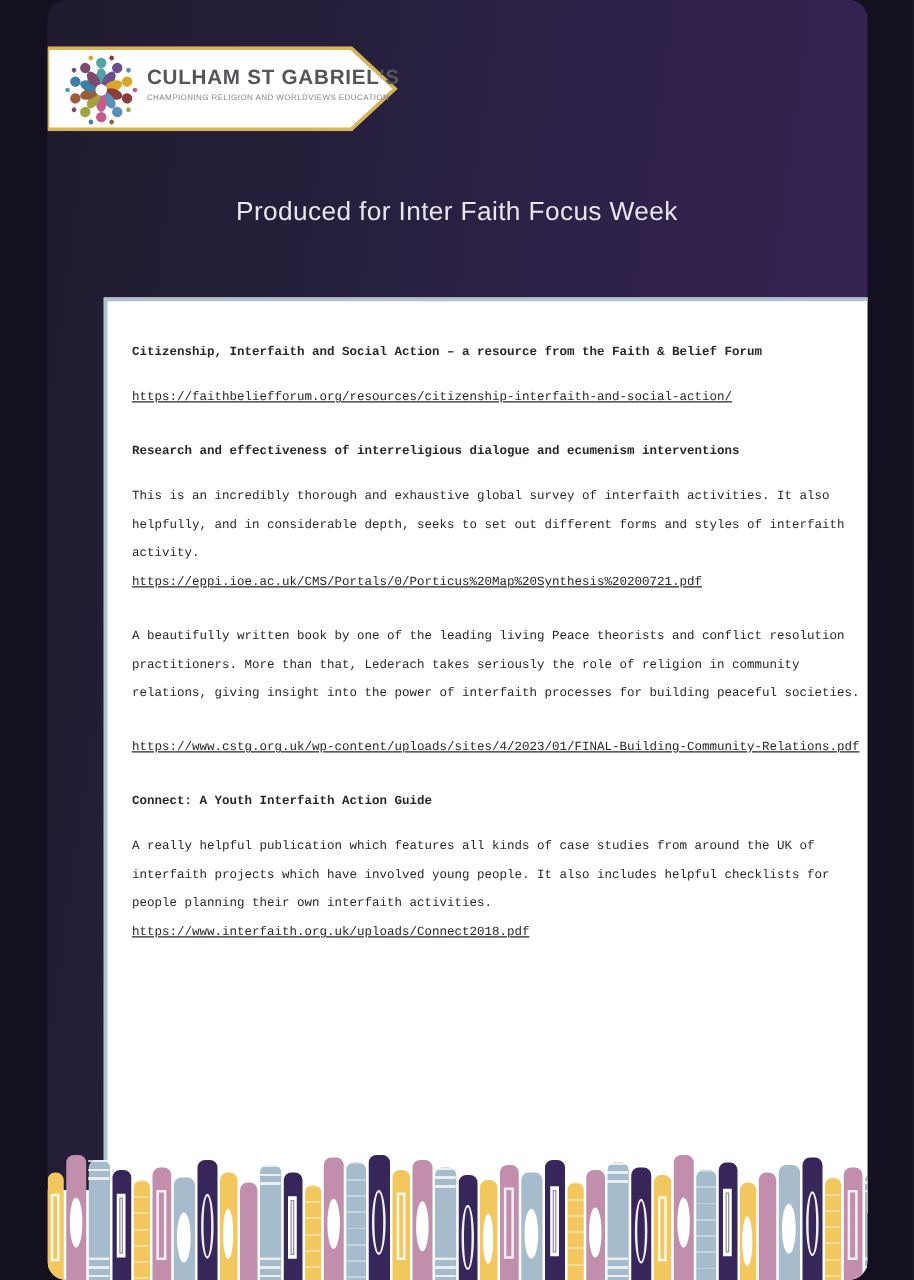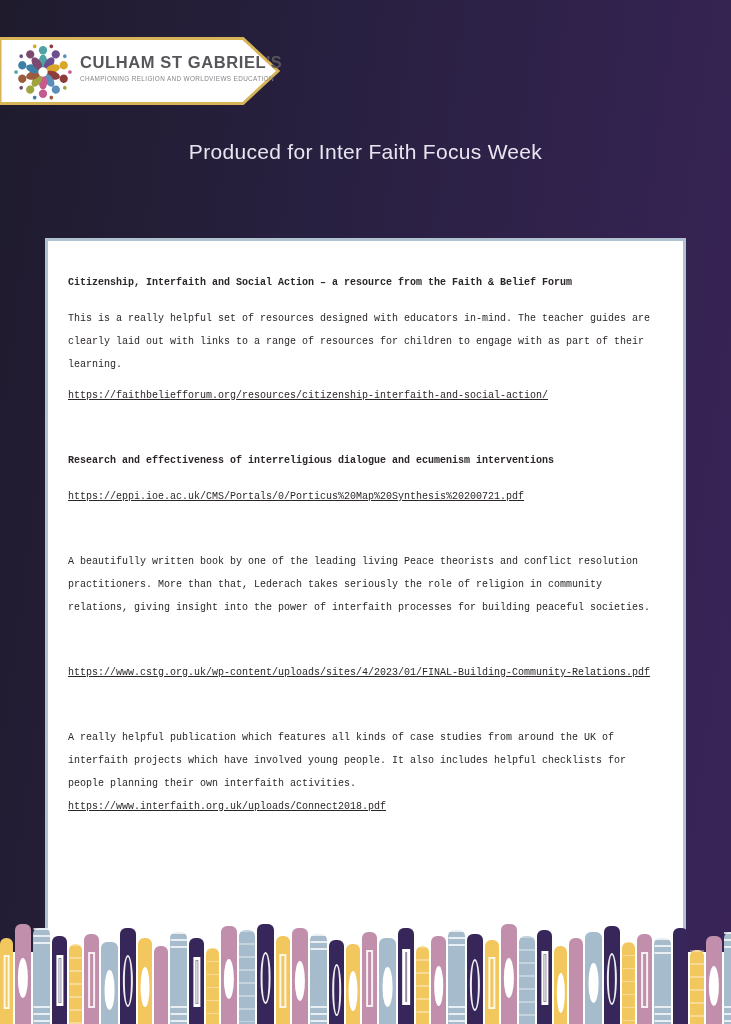--- a/index.html
+++ b/index.html
@@ -1,48 +1,49 @@
 <!DOCTYPE html>
 <html><head>
 <meta charset="utf-8">
 <style>
   * { margin:0; padding:0; box-sizing:border-box; }
   html,body { background:#14101f; }
   .page {
-    position:relative; width:731px; height:1024px; margin:0 auto;
+    position:relative; width:656px; height:1024px; margin:0 auto;
     overflow:hidden;
     background:linear-gradient(98deg,#1f1b2d 0%,#282040 40%,#3a2459 100%);
     font-family:"Liberation Sans",sans-serif;
+    border-radius:15px;
   }
 
   
   .banner { position:absolute; left:0; top:37px; width:285px; height:68px; }
   .banner svg { display:block; }
   .logo-mark { position:absolute; left:14px; top:6px; width:58px; height:58px; }
   .logo-text { position:absolute; left:80px; top:16px; width:190px; }
   .logo-name { font-size:16.5px; font-weight:700; color:#56565a; letter-spacing:.6px; white-space:nowrap; }
   .logo-tagline { font-size:6.4px; color:#86868c; letter-spacing:.35px; margin-top:3px; white-space:nowrap; }
 
   
   .headline { position:absolute; left:0; top:124px; width:100%; text-align:center; }
   .title {
     color:#ffffff; font-size:41px; font-weight:700; letter-spacing:.5px;
     text-shadow:0 2px 6px rgba(0,0,0,.35);
   }
-  .subtitle { color:#e9e5f0; font-size:21px; font-weight:400; margin-top:16px; letter-spacing:.3px; }
+  .subtitle { color:#e9e5f0; font-size:21px; font-weight:400; margin-top:34px; letter-spacing:.3px; }
 
   
   .card {
     position:absolute; left:45px; top:238px; width:641px; height:732px;
     background:#ffffff; border:3px solid #b0c1cf;
     padding:30px 16px 0 20px;
     z-index:1;
   }
   .entry { color:#2b2627; font-size:10px; line-height:23px;font-family:Liberation Mono, monospace; }
-  .entry + .entry { margin-top:42px; }
+  .entry + .entry { margin-top:20px; }
   .entry .heading { font-weight:700; margin-bottom:13px; }
   .entry .u { text-decoration:underline; }
   .entry .body { font-weight:400; }
   .entry .link {
     display:block; color:#2b2627; text-decoration:underline;
     overflow-wrap:anywhere; cursor:pointer;
   }
   .entry .link.gap { margin-top:8px; }
 
   
@@ -140,39 +141,40 @@
     </div>
   </div>
 
   <div class="headline">
     <div class="subtitle">Produced for Inter Faith Focus Week</div>
   </div>
 
   <div class="card" id="card">
     <div class="entry">
       <p class="heading"><span class="u"></span><span>Citizenship, Interfaith and Social Action – a resource from the Faith &amp; Belief Forum</span></p>
-      <p class="body">This is a really helpful set of resources designed with educators in-mind. The teacher guides are clearly laid out with links to a range of resources for children to engage with as part of their learning.</p>
       <a class="link gap">https://faithbeliefforum.org/resources/citizenship-interfaith-and-social-action/</a>
     </div>
 
     <div class="entry">
       <p class="heading"><span class="u"></span><span>Research and effectiveness of interreligious dialogue and ecumenism interventions</span></p>
+      <p class="body">This is an incredibly thorough and exhaustive global survey of interfaith activities. It also helpfully, and in considerable depth, seeks to set out different forms and styles of interfaith activity.</p>
       <a class="link">https://eppi.ioe.ac.uk/CMS/Portals/0/Porticus%20Map%20Synthesis%20200721.pdf</a>
     </div>
 
     <div class="entry">
       <p class="body">A beautifully written book by one of the leading living Peace theorists and conflict resolution practitioners. More than that, Lederach takes seriously the role of religion in community relations, giving insight into the power of interfaith processes for building peaceful societies.</p>
 
     </div>
 
     <div class="entry">
       <a class="link">https://www.cstg.org.uk/wp-content/uploads/sites/4/2023/01/FINAL-Building-Community-Relations.pdf</a>
     </div>
 
     <div class="entry">
+      <p class="heading"><span class="u"></span><span>Connect: A Youth Interfaith Action Guide</span></p>
       <p class="body">A really helpful publication which features all kinds of case studies from around the UK of interfaith projects which have involved young people. It also includes helpful checklists for people planning their own interfaith activities.</p>
       <a class="link">https://www.interfaith.org.uk/uploads/Connect2018.pdf</a>
     </div>
   </div>
 
   <div class="shelf-bg"></div>
   <div class="shelf" id="shelf">
     <div class="book bk-y" style="width: 13px; height: 86px;">
         <span class="deco deco-rect-outline"></span>
       </div>

